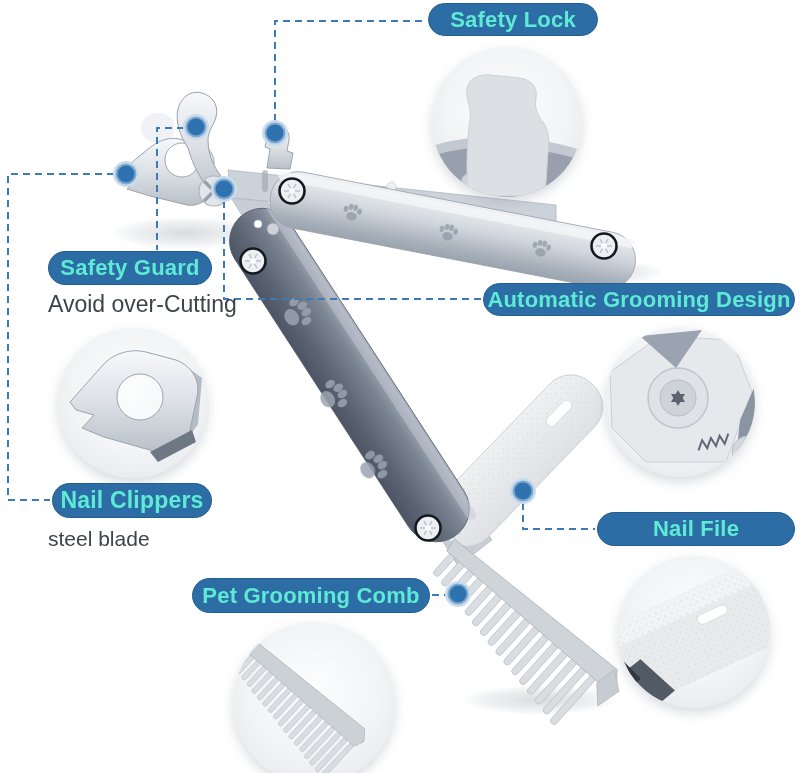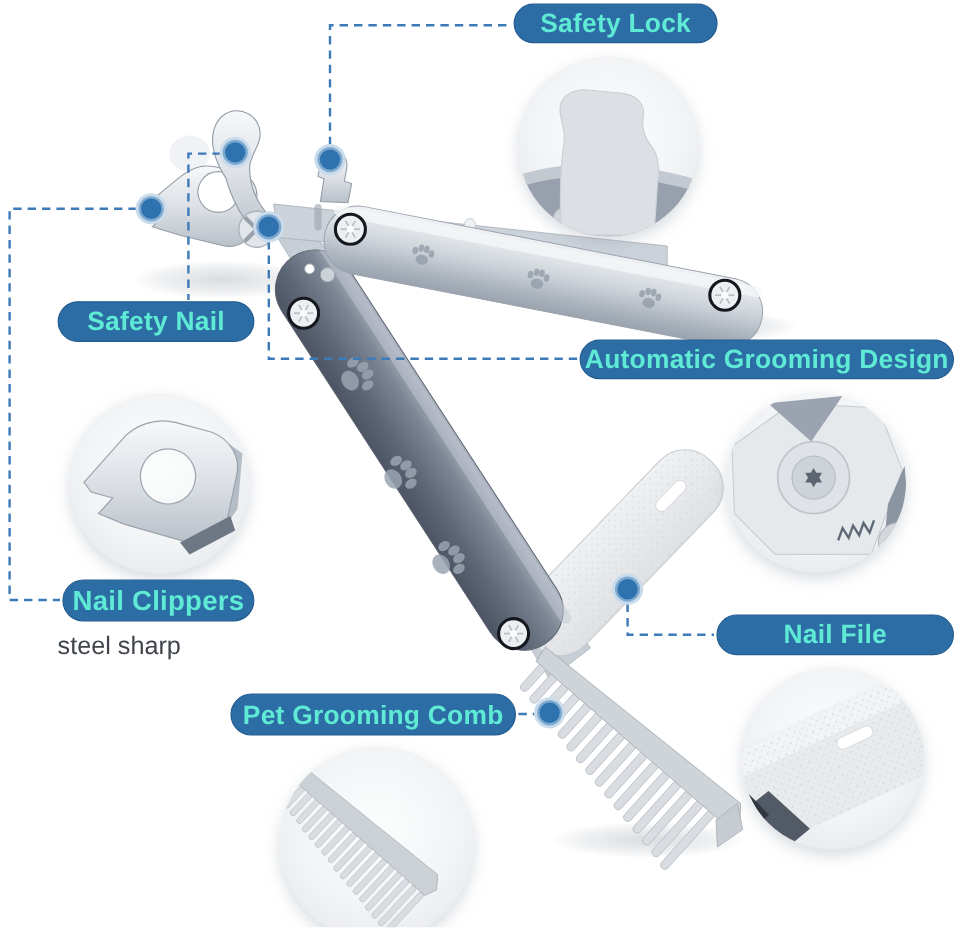--- a/index.html
+++ b/index.html
@@ -305,25 +305,26 @@
     <g>
       <circle cx="458" cy="594" r="13" fill="#cadcec"></circle>
           <circle cx="458" cy="594" r="10.5" fill="#7fa9cf"></circle>
           <circle cx="458" cy="594" r="8.5" fill="#2e73af"></circle>
     </g>
   </g>
 </svg>
 
   <div class="pill" id="pill-safety-lock">Safety Lock</div>
 
-  <div class="pill" id="pill-safety-guard">Safety Nail</div>
+  <div class="pill" id="pill-safety-guard">Safety Guard</div>
+  <div class="caption" id="caption-guard">Avoid over-Cutting</div>
 
   <div class="pill" id="pill-rebound">Automatic Grooming Design</div>
 
   <div class="pill" id="pill-clippers">Nail Clippers</div>
   <div class="caption" id="caption-clippers">
-    <div>steel sharp</div>
+    <div>steel blade</div>
   </div>
 
   <div class="pill" id="pill-file">Nail File</div>
 
   <div class="pill" id="pill-comb">Pet Grooming Comb</div>
 </div>
 
 </body></html>

